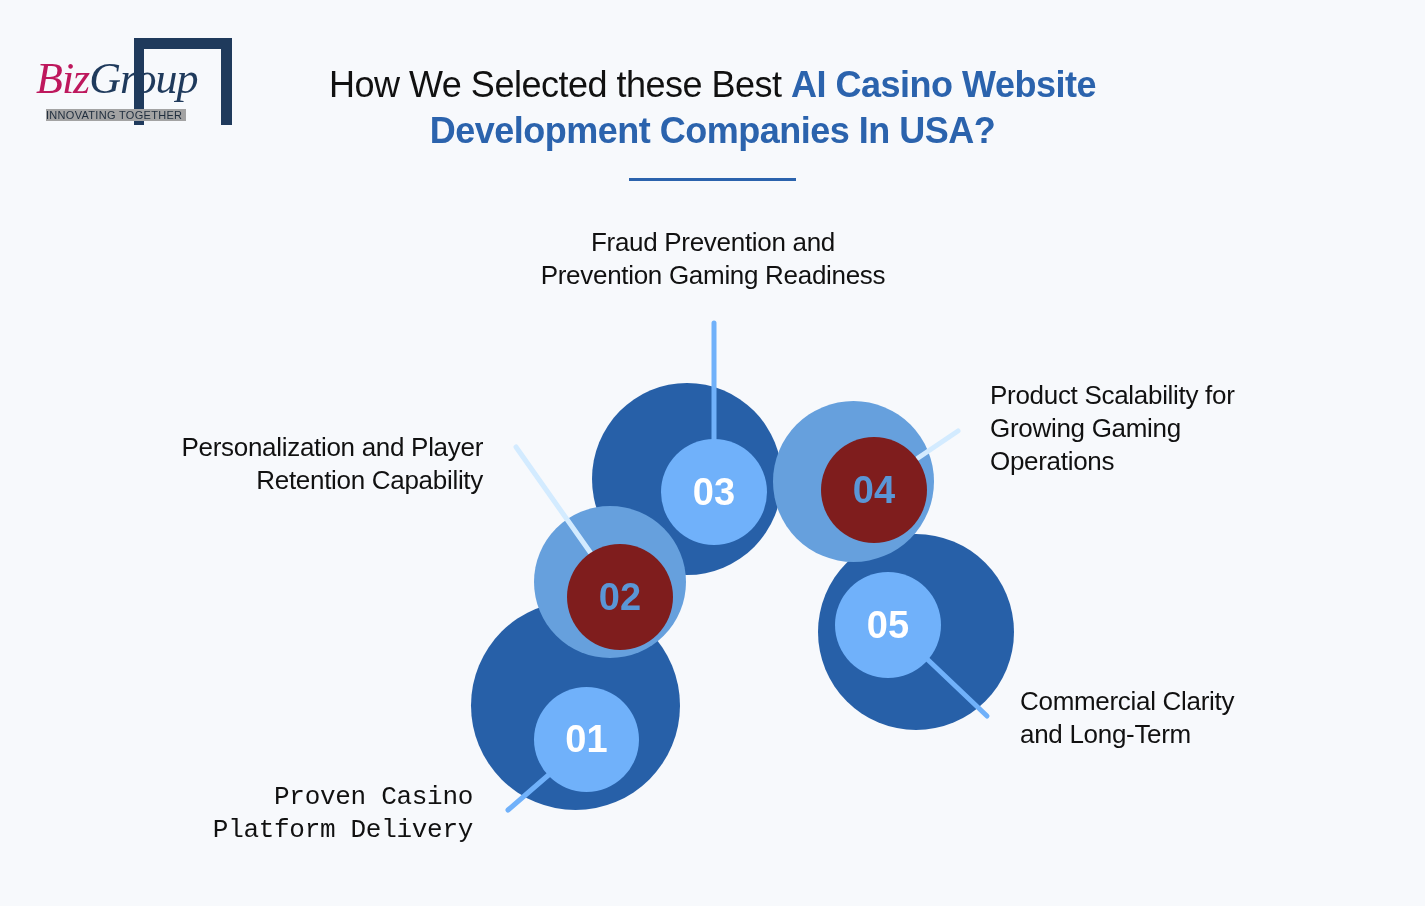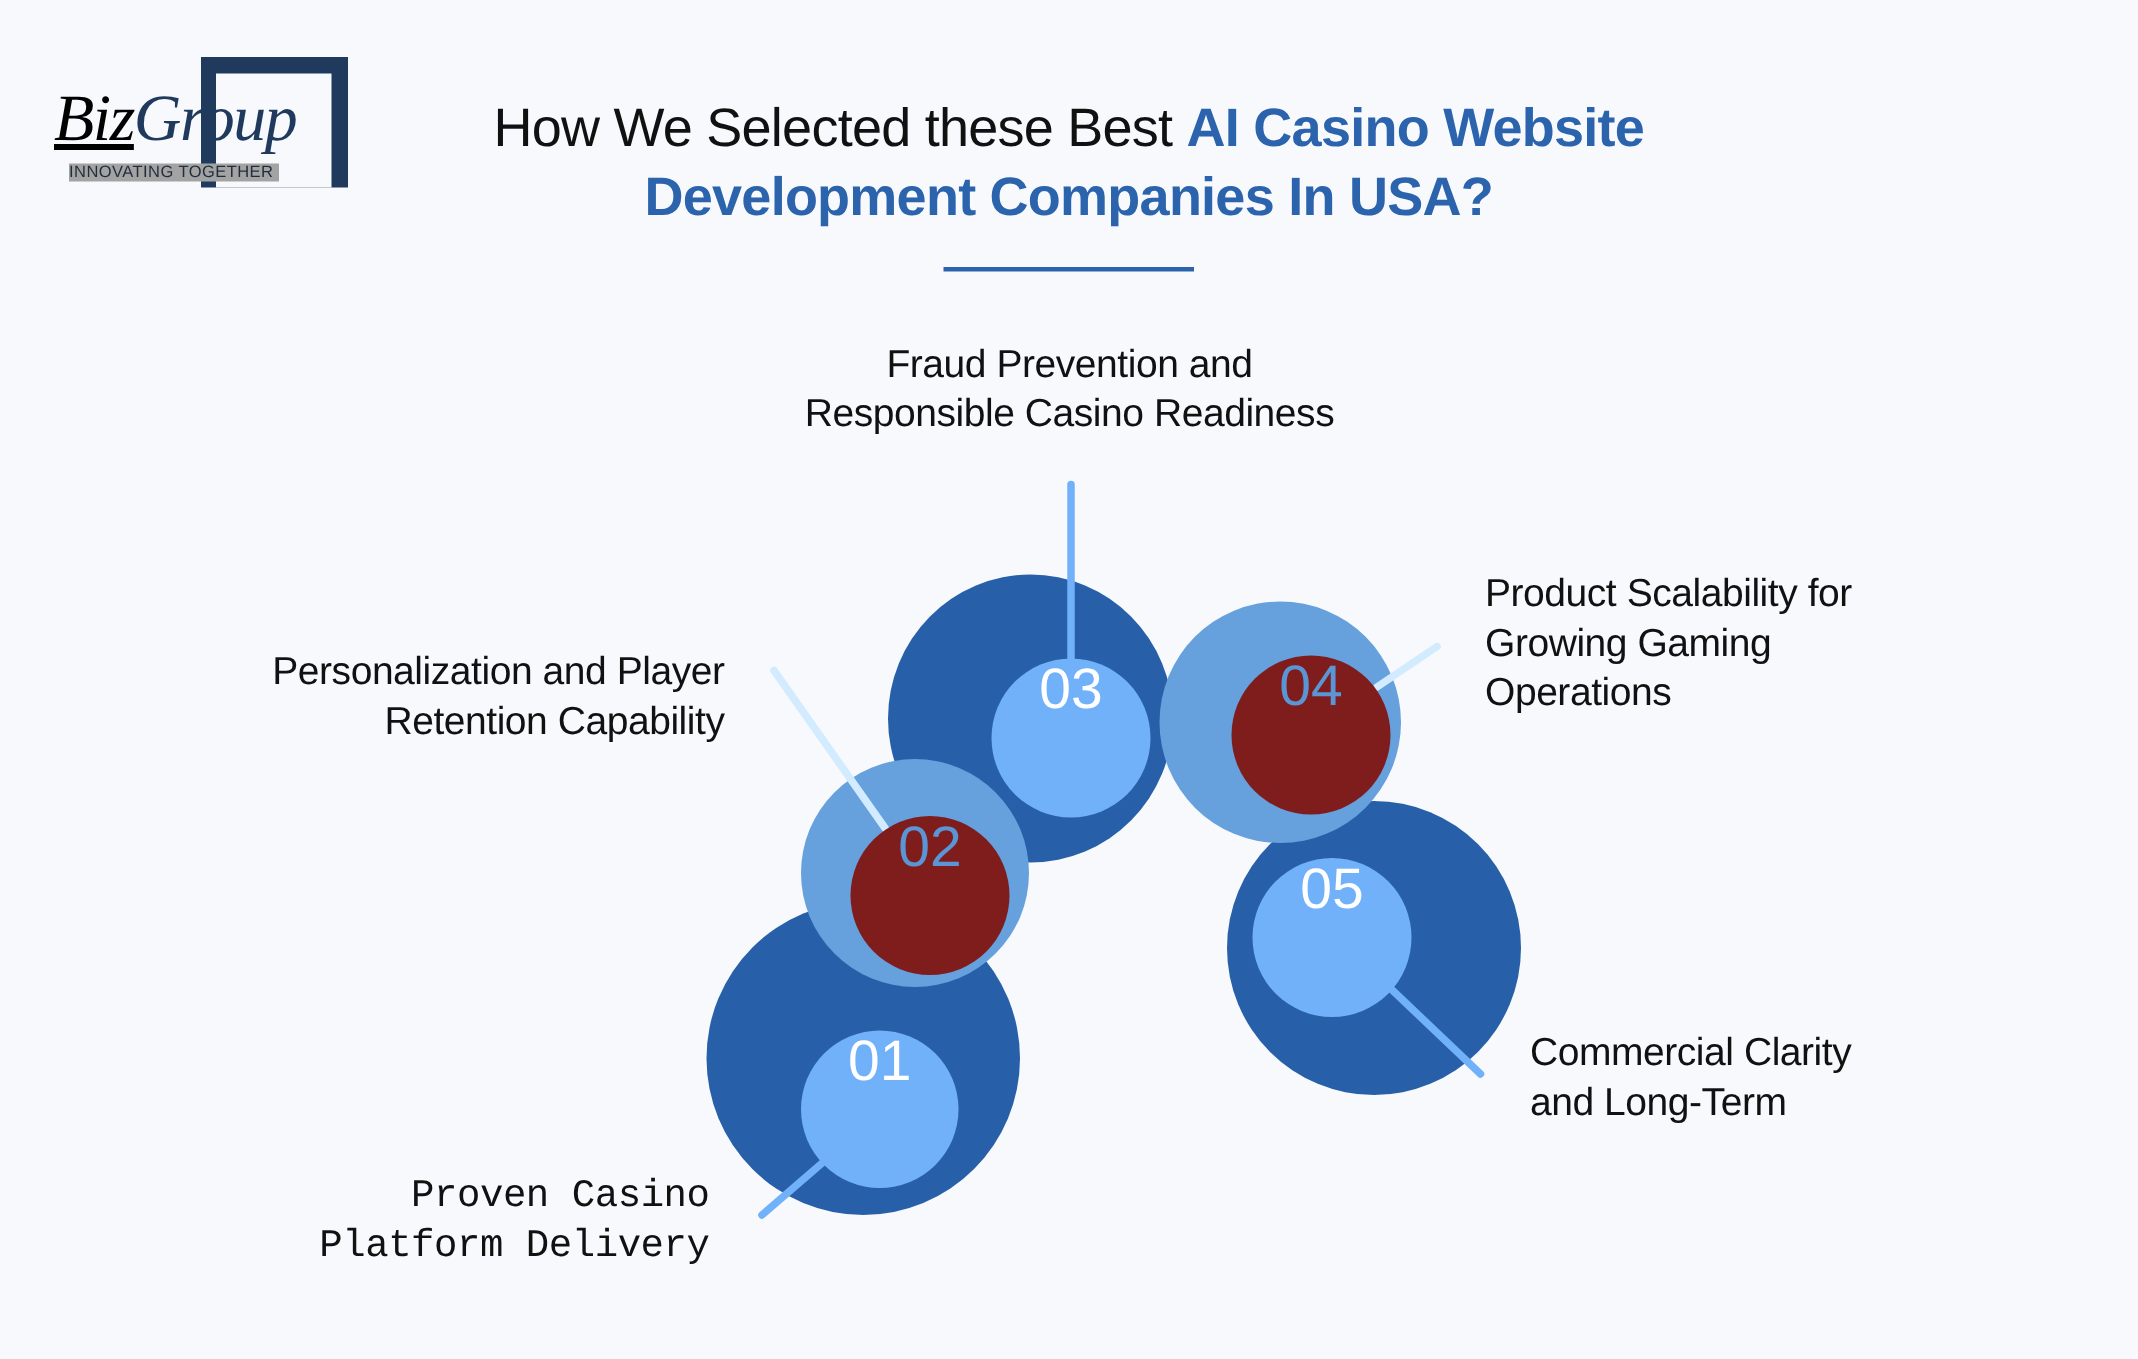--- a/index.html
+++ b/index.html
@@ -15,21 +15,21 @@
     }
     .logo-frame-inner {
       position: absolute; left: 110px; top: 11px; width: 77px; height: 76px;
       background: #f7f9fc;
     }
     .logo-text {
       position: absolute; left: 2px; top: 16px;
       font-family: "Liberation Serif", serif; font-style: italic;
       font-size: 44px; line-height: 50px; white-space: nowrap; letter-spacing: -1px;
     }
-    .logo-biz { color: #000000; text-decoration: underline; }
+    .logo-biz { color: #be185d; }
     .logo-group { color: #1f3a5c; }
     .logo-tag {
       position: absolute; left: 12px; top: 71px;
       font-size: 11px; color: #1f2d3d; letter-spacing: 0.3px; white-space: nowrap;
       background: #a3a3a3; padding-right: 4px;
     }
     .title {
       position: absolute; left: 250px; width: 925px; top: 62px;
       text-align: center; font-size: 36px; line-height: 46px; color: #111;
       letter-spacing: -0.5px;
@@ -38,22 +38,22 @@
     .title-underline {
       position: absolute; left: 629px; top: 178px; width: 167px; height: 3px;
       background: #2b63ad;
     }
     .circle { position: absolute; border-radius: 50%; }
     .dark { background: #2760a8; }
     .mid { background: #66a0dd; }
     .inner-light { background: #70b1fa; }
     .inner-pale { background: #7f1d1d; }
     .num {
-      position: absolute; display: flex; justify-content: center;
-      font-size: 38px; font-weight: normal; border-radius: 50%;
+      position: absolute; display: flex; align-items: center; justify-content: center;
+      font-size: 38px; font-weight: bold; border-radius: 50%;
     }
     .num.white { color: #ffffff; }
     .num.blue { color: #5a96d6; }
     .label {
       position: absolute; font-size: 26px; line-height: 33px; color: #111;
       letter-spacing: -0.3px;
     }
     svg.lines { position: absolute; left: 0; top: 0; }
   </style>
 </head>
@@ -107,21 +107,21 @@
 <div class="label" style="right:952px;top:781px;text-align:right;font-family:Liberation Mono, monospace;">
   <span>Proven Casino</span><br>
   <span>Platform Delivery</span>
 </div>
 <div class="label" style="right:942px;top:391px;text-align:right;margin-top:40px;">
   <span>Personalization and Player</span><br>
   <span>Retention Capability</span>
 </div>
 <div class="label" style="left:463px;width:500px;top:226px;text-align:center;">
   <span>Fraud Prevention and</span><br>
-  <span>Responsible Casino Readiness</span>
+  <span>Prevention Gaming Readiness</span>
 </div>
 <div class="label" style="left:990px;top:379px;">
   <span>Product Scalability for</span><br>
   <span>Growing Gaming</span><br>
   <span>Operations</span>
 </div>
 <div class="label" style="left:1020px;top:685px;">
   <span>Commercial Clarity</span><br>
   <span>and Long-Term</span><br>
 </div>

